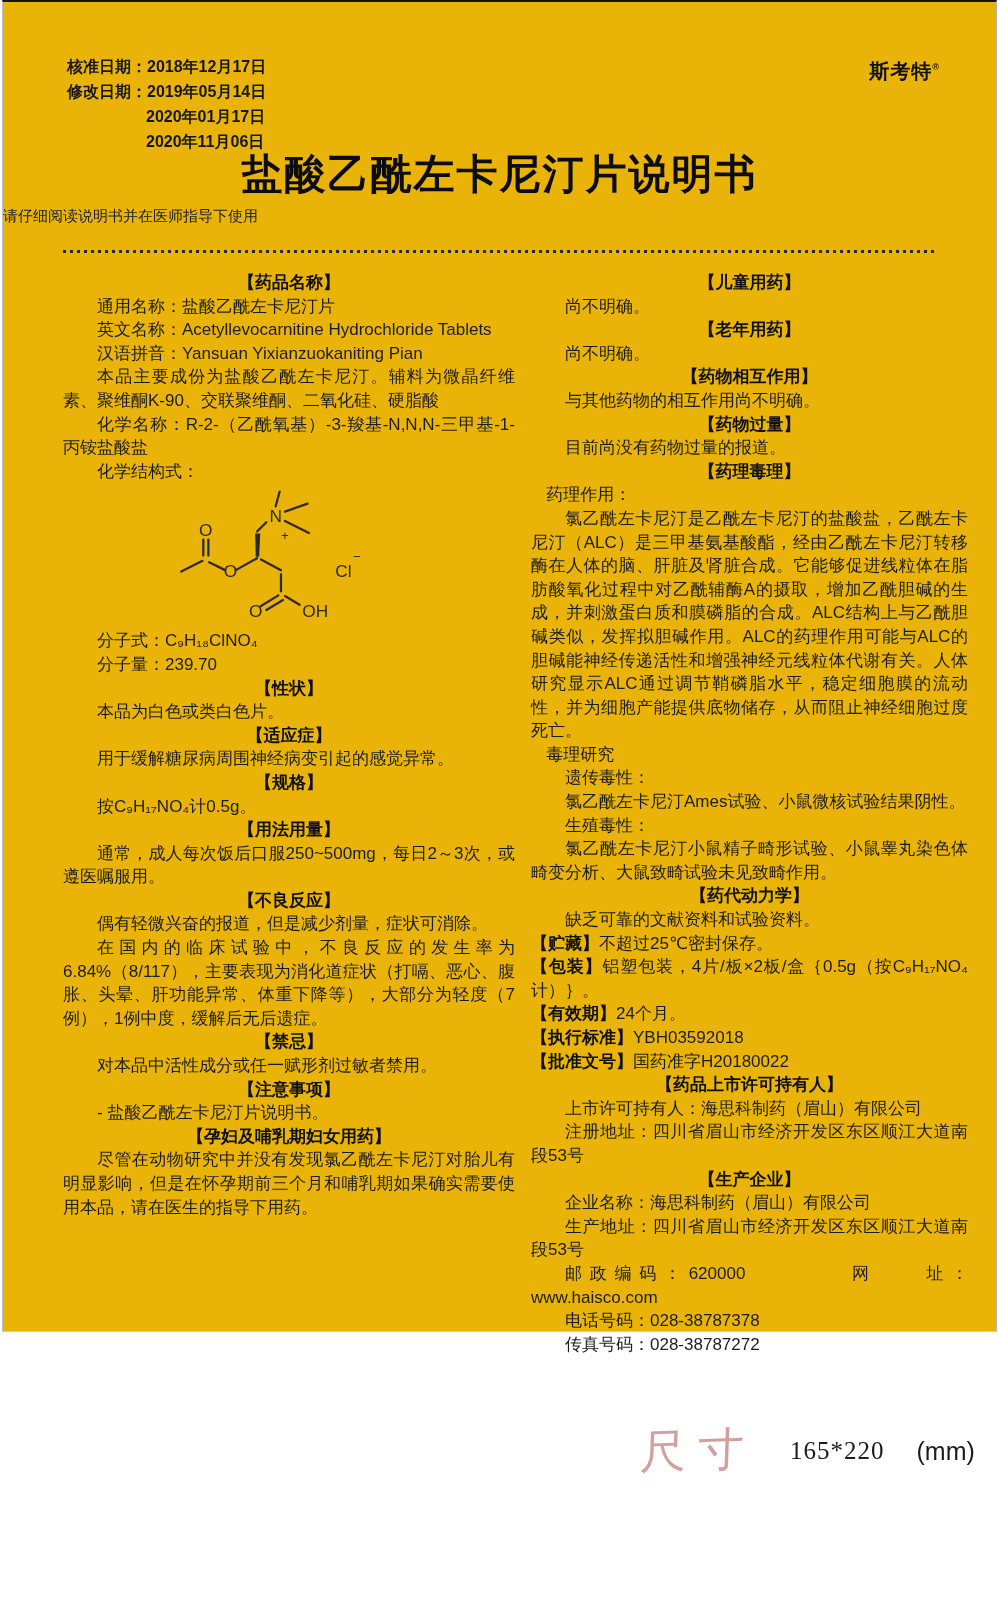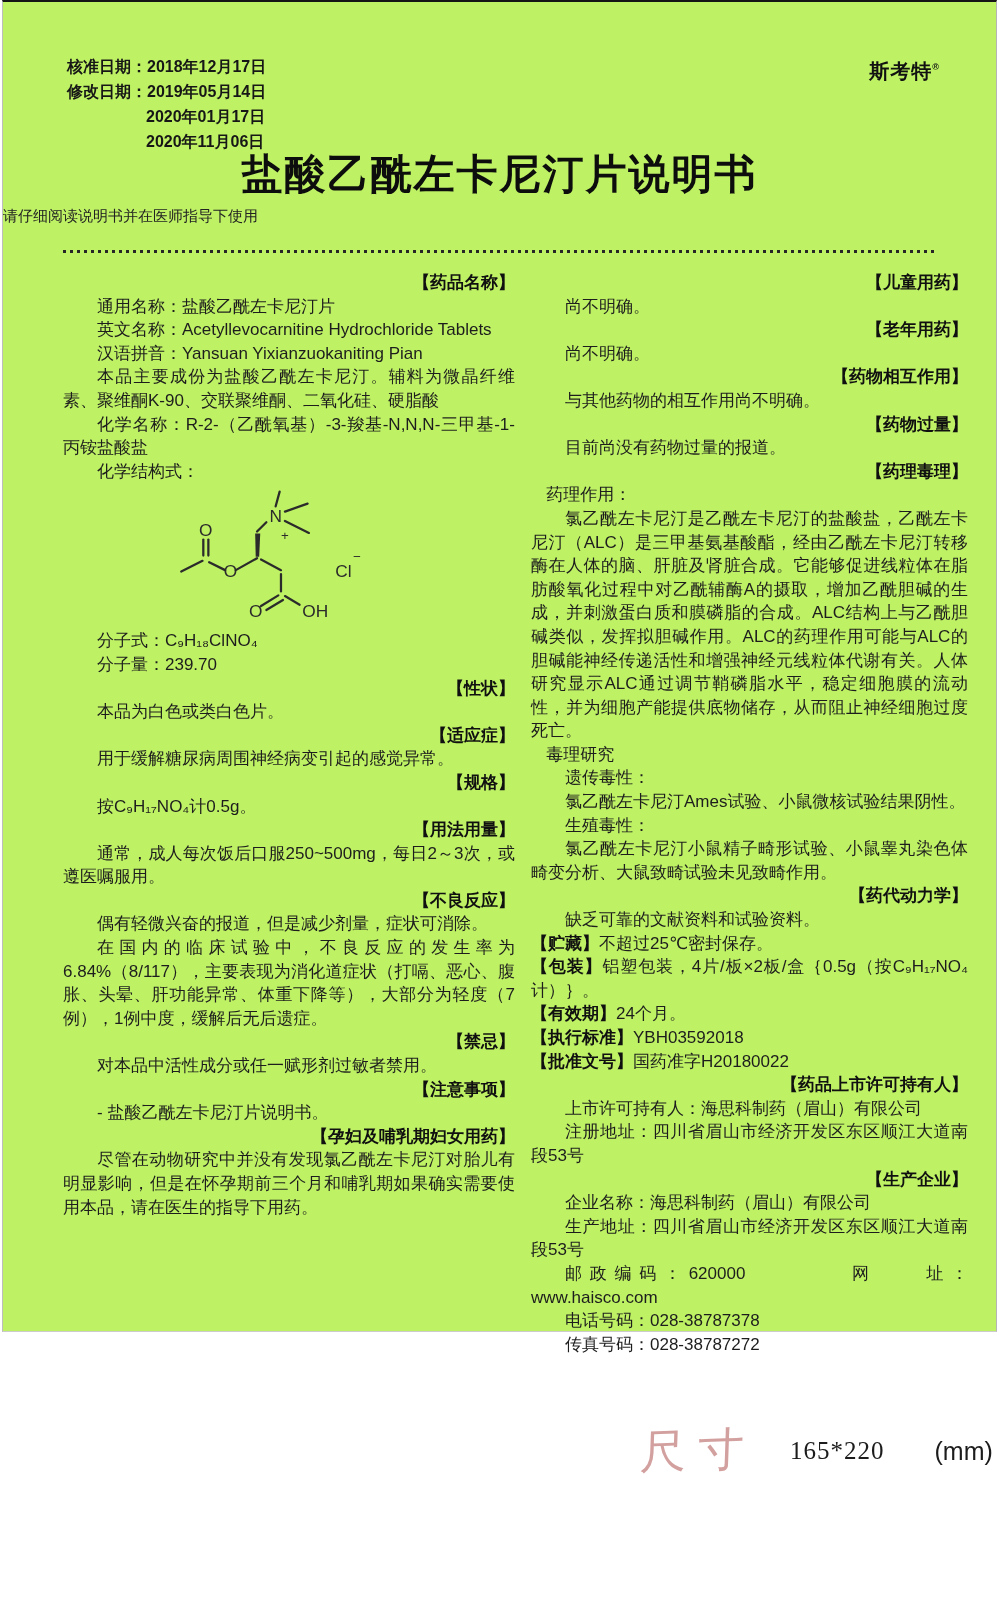--- a/index.html
+++ b/index.html
@@ -3,56 +3,56 @@
 <meta charset="utf-8">
 <style>
   html,body{margin:0;padding:0;}
   body{
     width:999px;height:1600px;position:relative;background:#ffffff;
     font-family:"Liberation Sans","DejaVu Sans",sans-serif;
     color:#1f1f1f;overflow:hidden;
   }
   
   .sheet{
-    position:absolute;left:2px;top:0;width:993px;height:1329px;background:#bef264;
+    position:absolute;left:2px;top:0;width:993px;height:1329px;background:#eab308;
     border-top:2px solid #151515;border-left:1px solid #bdbdbd;
     border-right:1px solid #b5b5b5;border-bottom:1px solid #cccccc;text-decoration:underline;
   }
   
   .dates{position:absolute;left:64px;top:52px;font-size:16px;font-weight:bold;line-height:25px;color:#161616;}
   .dates .cont{padding-left:79px;}
   .brand{position:absolute;right:56px;top:56px;font-size:20px;font-weight:bold;letter-spacing:1px;color:#111;}
   .brand sup{font-size:9px;vertical-align:super;}
   .title{position:absolute;left:0;top:148px;width:100%;text-align:center;
     font-size:41px;font-weight:900;letter-spacing:2px;color:#0d0d0d;line-height:48px;}
   .subtitle{position:absolute;left:0;top:205px;width:100%;text-align:left;font-size:15px;color:#222;}
   .rule{position:absolute;left:60px;right:58px;top:248px;height:3px;
     background:repeating-linear-gradient(90deg,#262626 0 3px,transparent 3px 7px);}
   
   .cols{position:absolute;left:60px;top:269px;width:905px;display:flex;gap:16px;}
   .col{font-size:17px;line-height:23.6px;text-align:justify;color:#1d1d1d;}
   .col.left{width:452px;}
   .col.right{width:437px;}
   .blk{margin:0;}
-  .blk.h{font-weight:bold;color:#101010;text-align:right;}
+  .blk.h{font-weight:bold;color:#101010;text-align:center;}
   .blk.p{text-indent:2em;}
   .blk.p1{text-indent:0.9em;}
   .blk.hp{text-indent:0;}
   .blk.hp .inh{font-weight:bold;color:#101010;}
   
   .structure{height:146px;position:relative;}
   .structure svg{position:absolute;left:110px;top:6px;}
   .structure text{font-size:13px;fill:#2b2b2b;font-family:"Liberation Sans","DejaVu Sans",sans-serif;}
   .structure text.small{font-size:10px;}
   
   .size-note{position:absolute;left:640px;top:1420px;display:flex;align-items:center;}
   .hand{font-size:46px;color:#cb908e;letter-spacing:12px;font-weight:400;
     transform:rotate(-2deg) skewX(-4deg);opacity:.85;}
   .dims{font-size:25px;color:#1c1c1c;margin-left:34px;letter-spacing:1px;font-family:Liberation Serif, serif;}
-  .unit{font-size:25px;color:#1c1c1c;margin-left:50px;}
+  .unit{font-size:25px;color:#1c1c1c;margin-left:32px;}
 </style>
 </head>
 <body>
 
 <div class="sheet">
 
   <div class="dates">
     <div><span>核准日期：</span><span>2018年12月17日</span></div>
     <div><span>修改日期：</span><span>2019年05月14日</span></div>
     <div class="cont"><span>2020年01月17日</span></div>

